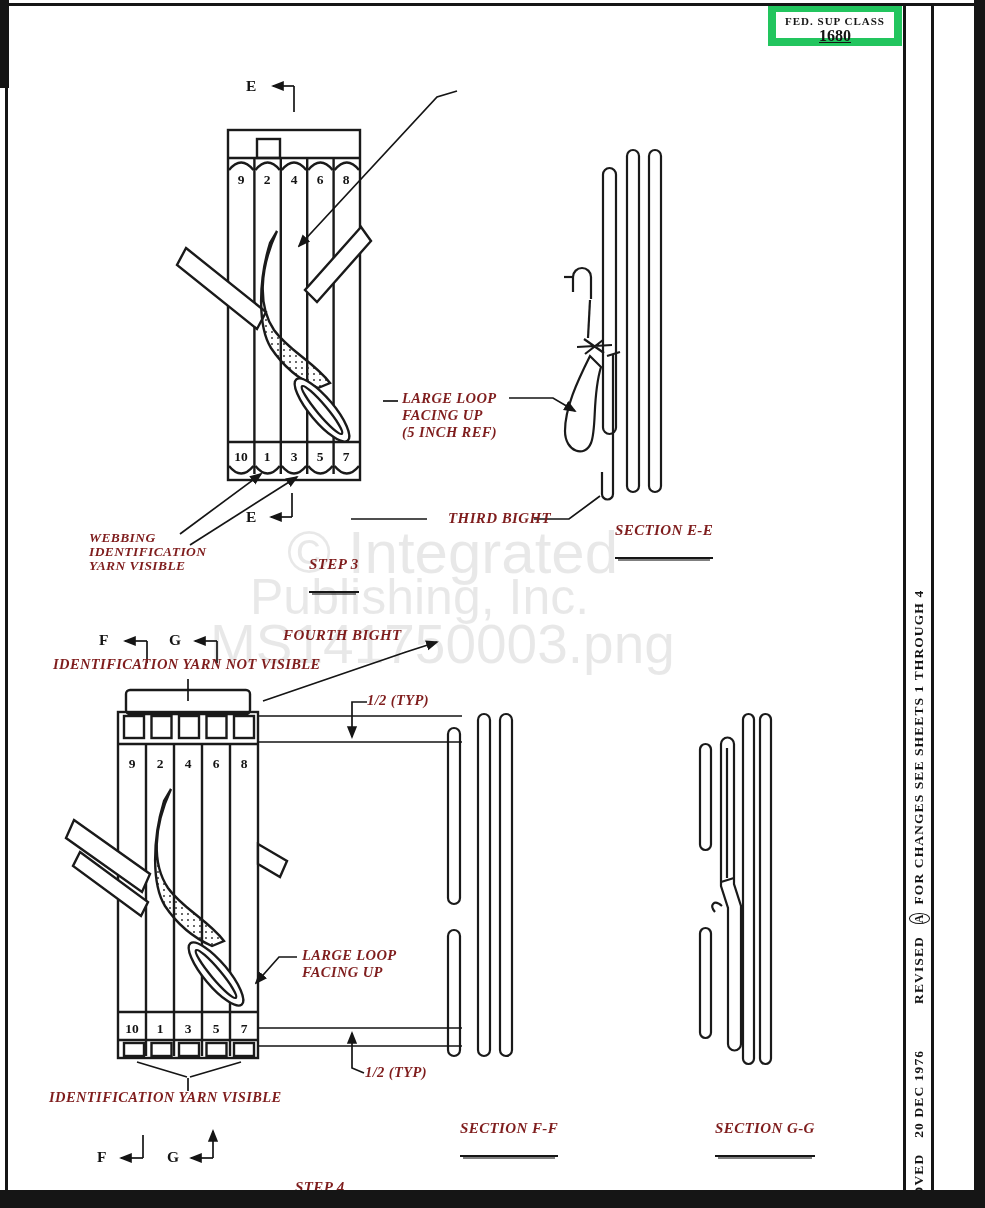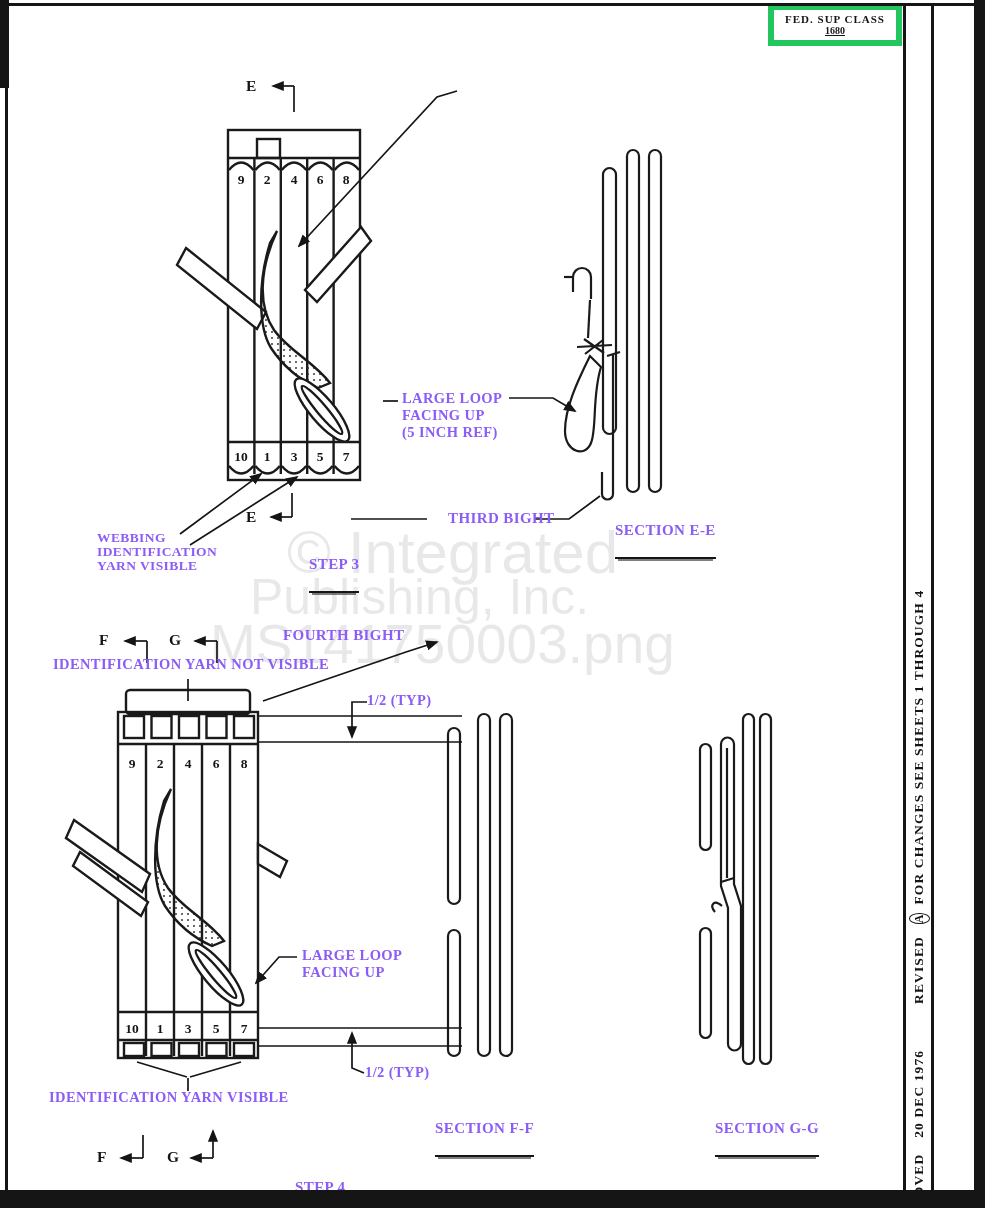--- a/index.html
+++ b/index.html
@@ -1,29 +1,29 @@
 <!DOCTYPE html>
 <html><head>
 <meta charset="utf-8">
 <style>
   html,body{margin:0;padding:0;background:#ffffff;}
   .page{position:relative;width:985px;height:1208px;background:#ffffff;overflow:hidden;
         font-family:"Liberation Serif","DejaVu Serif",serif;color:#151515;}
   .ink{background:#151515;position:absolute;}
   .lbl{position:absolute;font-weight:bold;white-space:nowrap;letter-spacing:.4px;
-       font-size:15px;line-height:17px;color:#8b5cf6;}
+       font-size:15px;line-height:17px;color:#7f1d1d;font-style:italic;}
   .lbl.small{font-size:13.5px;line-height:14px;}
   .lbl.mid{font-size:14.5px;line-height:17px;}
   .underlined{border-bottom:2.6px solid #151515;padding-bottom:18px;
               box-shadow:0 5px 0 -3px rgba(21,21,21,.55);}
   .cutletter{position:absolute;font-weight:bold;font-size:15.5px;}
   .fedbox{position:absolute;left:768px;top:4px;width:134px;height:42px;
-          border:6px solid #22c55e;box-sizing:border-box;text-align:center;}
+          border:8px solid #22c55e;box-sizing:border-box;text-align:center;}
   .fedbox .t1{font-size:11px;font-weight:bold;letter-spacing:1px;margin-top:3px;}
-  .fedbox .t2{font-size:10px;font-weight:bold;text-decoration:underline;}
+  .fedbox .t2{font-size:16px;font-weight:bold;text-decoration:underline;}
   .vmargin{position:absolute;left:905px;top:1208px;width:596px;height:28px;
            transform:rotate(-90deg);transform-origin:0 0;display:flex;align-items:center;
            font-weight:bold;font-size:13.5px;letter-spacing:1.1px;white-space:nowrap;}
   .vmargin .gap1{margin-left:16px;} .vmargin .gap2{margin-left:46px;}
   .circA{display:inline-flex;align-items:center;justify-content:center;
          width:19px;height:19px;border:1.6px solid #151515;border-radius:50%;
          font-size:12px;margin:0 9px 0 12px;letter-spacing:0;}
   .wm{position:absolute;color:rgba(0,0,0,0.09);font-family:"Liberation Sans","DejaVu Sans",sans-serif;
       white-space:nowrap;pointer-events:none;font-weight:400;}
   svg{position:absolute;left:0;top:0;}
@@ -188,21 +188,21 @@
 
   <div class="lbl mid" style="left:402px;top:390px;">
     <div>LARGE LOOP</div>
     <div>FACING UP</div>
     <div>(5 INCH REF)</div>
   </div>
 
   <div class="lbl" style="left:448px;top:510px;">THIRD BIGHT</div>
   <div class="lbl underlined" style="left:615px;top:522px;">SECTION E-E</div>
 
-  <div class="lbl small" style="left:89px;top:531px;margin-left:8px;">
+  <div class="lbl small" style="left:89px;top:531px;">
     <div>WEBBING</div>
     <div>IDENTIFICATION</div>
     <div>YARN VISIBLE</div>
   </div>
 
   <div class="lbl underlined" style="left:309px;top:556px;">STEP 3</div>
 
   <div class="cutletter" style="left:99px;top:631px;">F</div>
   <div class="cutletter" style="left:169px;top:631px;">G</div>
 
@@ -212,21 +212,21 @@
   <div class="lbl mid" style="left:367px;top:692px;">1/2 (TYP)</div>
 
   <div class="lbl mid" style="left:302px;top:947px;">
     <div>LARGE LOOP</div>
     <div>FACING UP</div>
   </div>
 
   <div class="lbl mid" style="left:365px;top:1064px;">1/2 (TYP)</div>
   <div class="lbl mid" style="left:49px;top:1089px;">IDENTIFICATION YARN VISIBLE</div>
 
-  <div class="lbl underlined" style="left:435px;top:1120px;">SECTION F-F</div>
+  <div class="lbl underlined" style="left:460px;top:1120px;">SECTION F-F</div>
   <div class="lbl underlined" style="left:715px;top:1120px;">SECTION G-G</div>
   <div class="lbl underlined" style="left:295px;top:1179px;">STEP 4</div>
 
   <div class="cutletter" style="left:97px;top:1148px;">F</div>
   <div class="cutletter" style="left:167px;top:1148px;">G</div>
 
   <div class="fedbox">
     <div class="t1">FED. SUP CLASS</div>
     <div class="t2">1680</div>
   </div>

